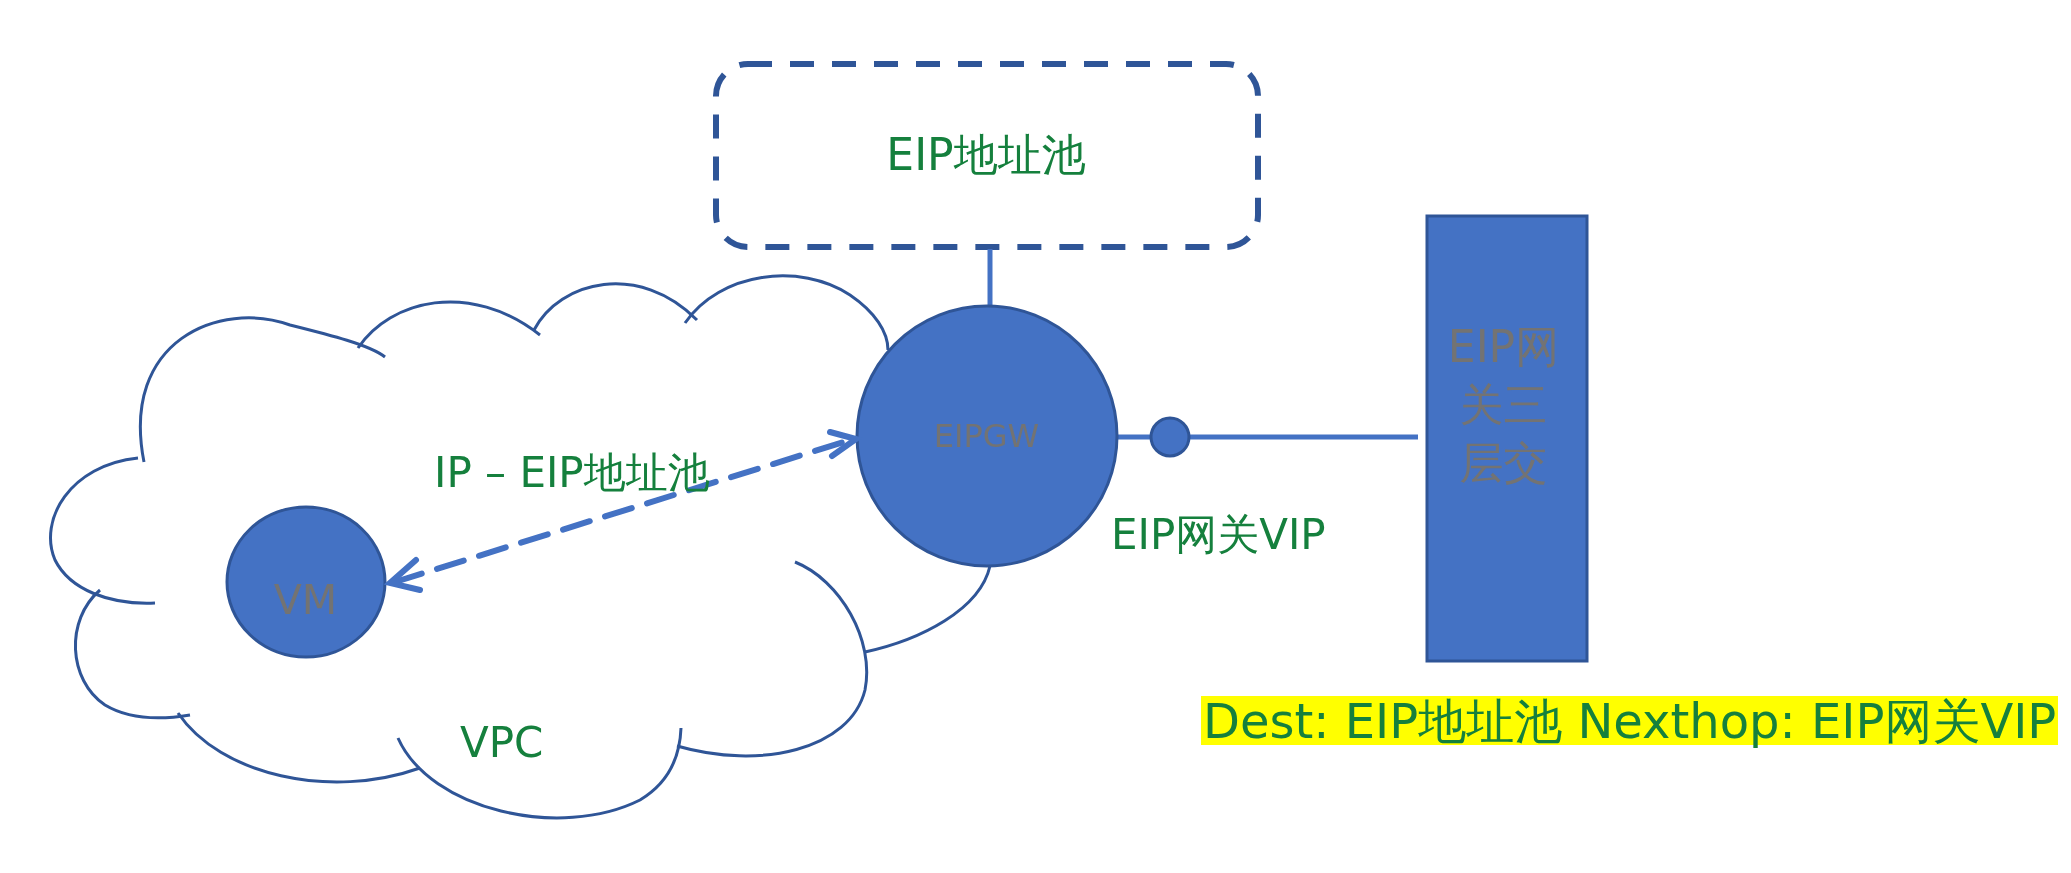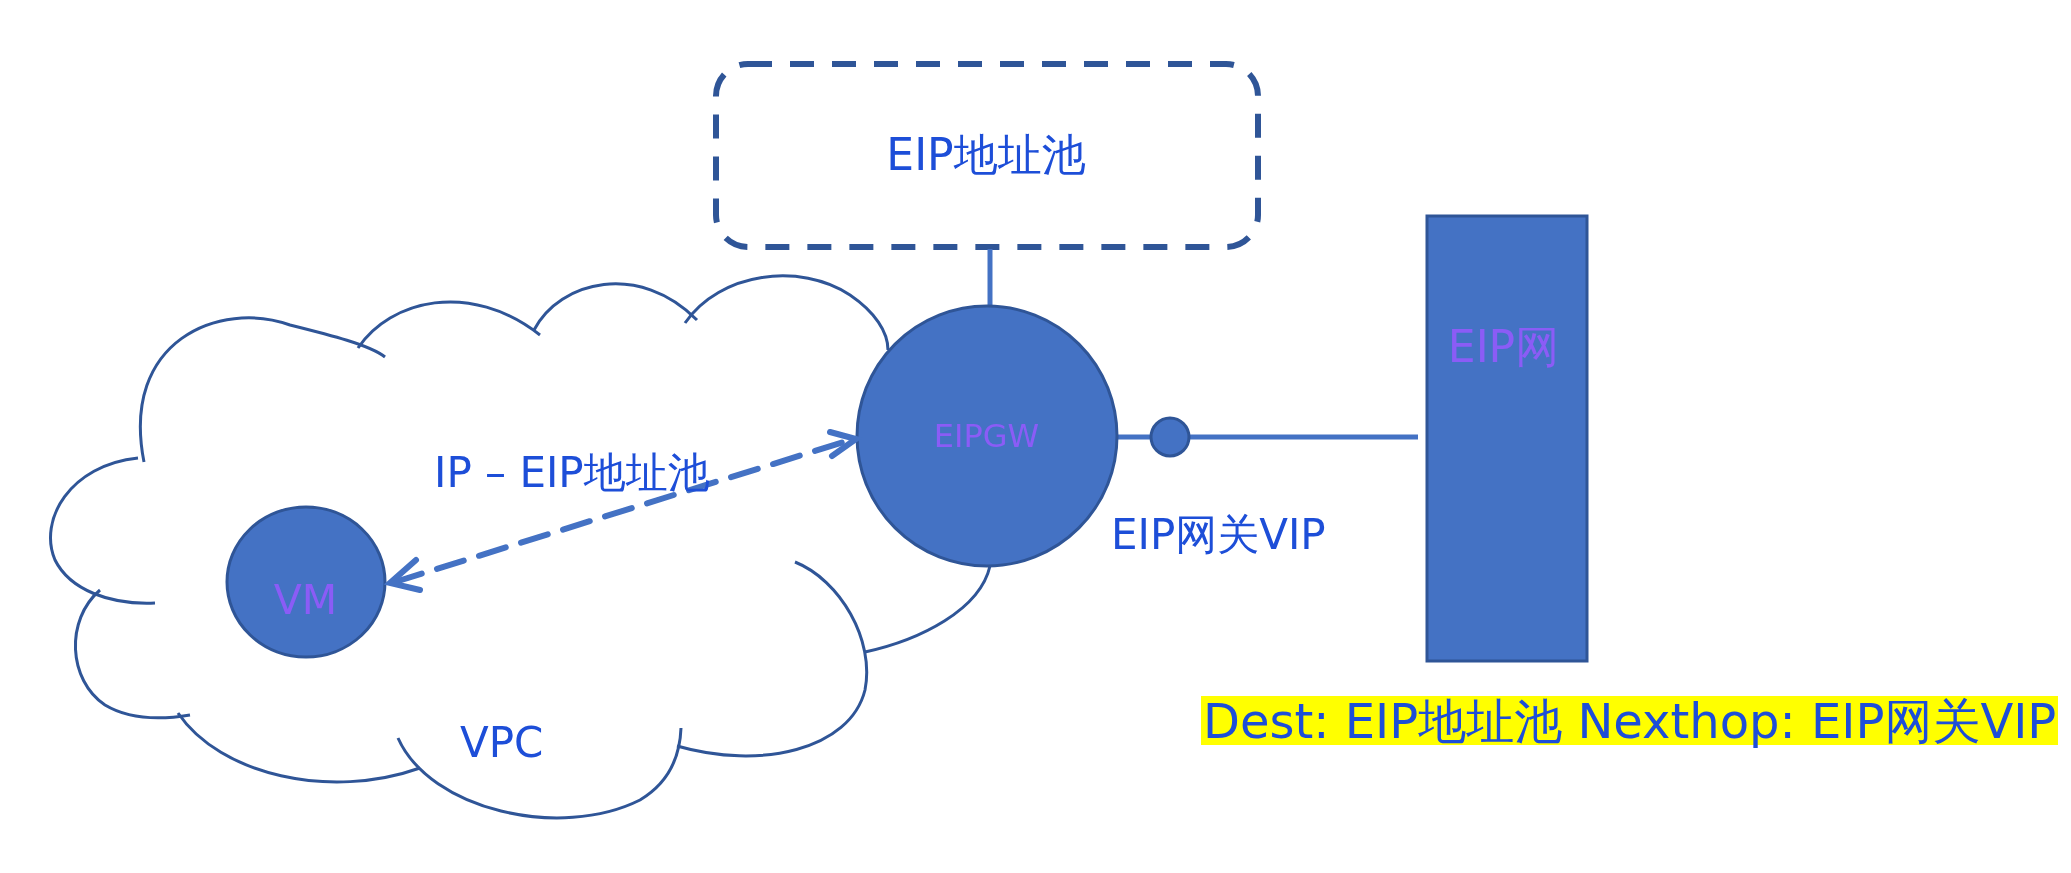--- a/index.html
+++ b/index.html
@@ -1,20 +1,20 @@
 <!DOCTYPE html>
 <html><head>
 <meta charset="utf-8">
 <style>
   html, body { margin:0; padding:0; background:#ffffff; }
   body { width:2071px; height:873px; position:relative; overflow:hidden;
          font-family:"DejaVu Sans","Liberation Sans",sans-serif; }
   #canvas { position:absolute; left:0; top:0; }
-  .lbl { position:absolute; white-space:nowrap; line-height:1; color:#1d4ed8; }
-  .lbl-white { color:#8b5cf6; }
+  .lbl { position:absolute; white-space:nowrap; line-height:1; color:#15803d; }
+  .lbl-white { color:#737373; }
   .pool-label { left:712px; top:62px; width:548px; height:185px; display:flex; align-items:center; justify-content:center; font-size:44px; }
   .eipgw-label { left:856px; top:305px; width:261px; height:261px; display:flex; align-items:center; justify-content:center; font-size:32px; }
   .vm-label { left:226px; top:525px; width:159px; height:150px; display:flex; align-items:center; justify-content:center; font-size:41px; }
   .mapping-label { left:434px; top:452px; font-size:42px; }
   .vip-label { left:1111px; top:514px; font-size:42px; }
   .vpc-label { left:460px; top:722px; font-size:42px; }
   .switch-label { left:1418px; top:318px; width:171px; text-align:center; font-size:44px; line-height:58px; white-space:normal; }
   .switch-label span { display:block; }
   .route-note { left:1201px; top:696px; height:49px; padding:0 2px; background:#ffff00; font-size:48px; display:flex; align-items:center; }
 </style>
@@ -58,14 +58,16 @@
 </svg>
 
 <div class="lbl pool-label">EIP地址池</div>
 <div class="lbl lbl-white eipgw-label">EIPGW</div>
 <div class="lbl lbl-white vm-label">VM</div>
 <div class="lbl mapping-label">IP – EIP地址池</div>
 <div class="lbl vip-label">EIP网关VIP</div>
 <div class="lbl vpc-label">VPC</div>
 <div class="lbl lbl-white switch-label">
   <span>EIP网</span>
+  <span>关三</span>
+  <span>层交</span>
 </div>
 <div class="lbl route-note">Dest: EIP地址池 Nexthop: EIP网关VIP</div>
 
 </body></html>

